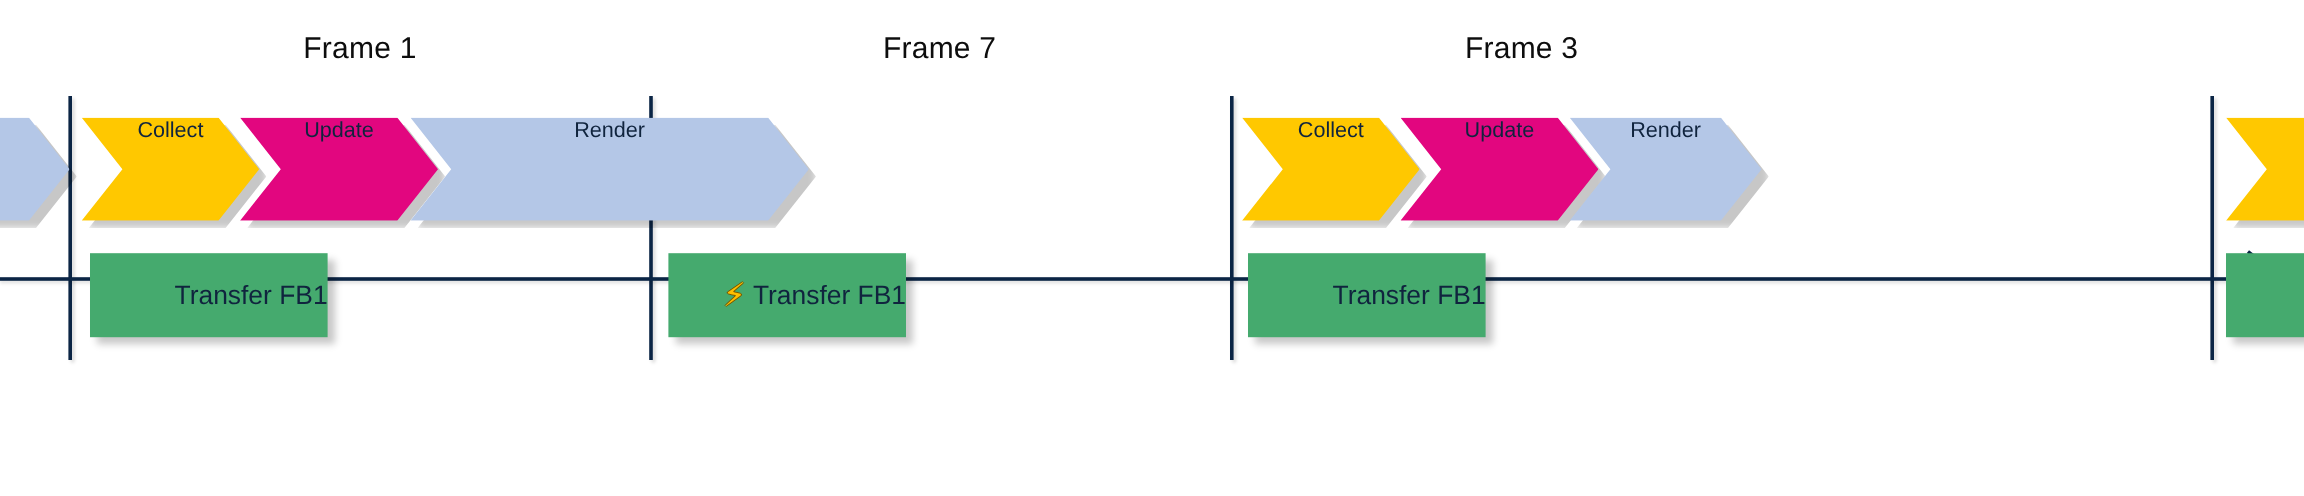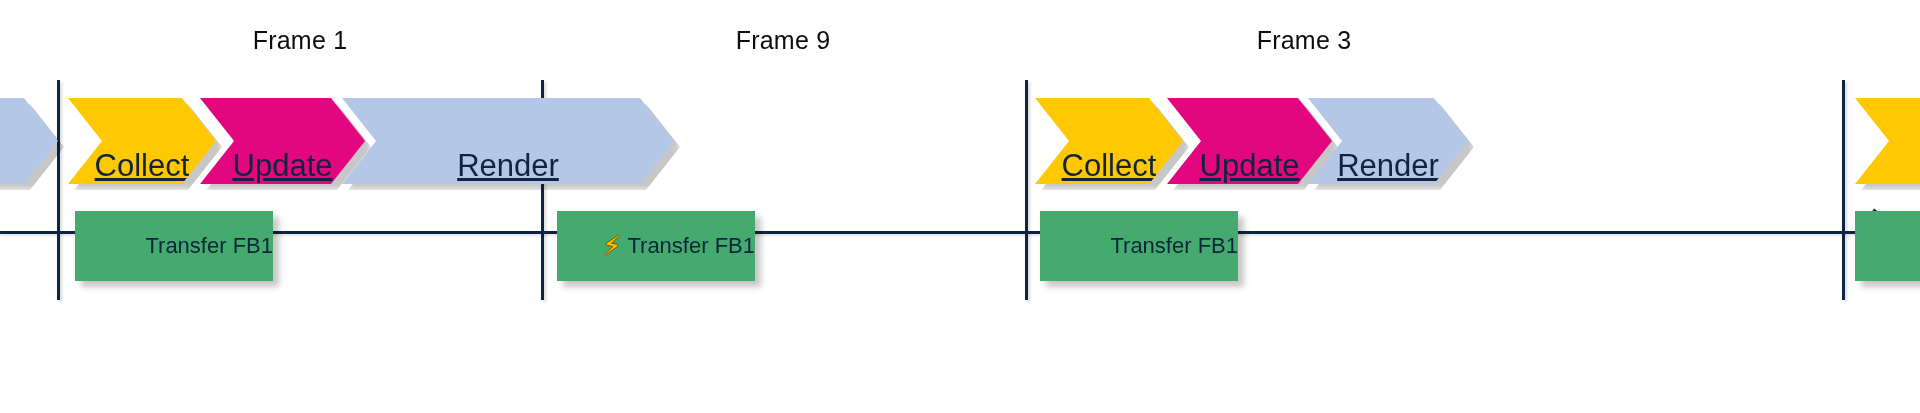--- a/index.html
+++ b/index.html
@@ -57,28 +57,27 @@
     background: #0b2545;
     left: 0;
   }
   .axis-head::before { transform-origin: right center; transform: rotate(38deg) translate(-15px, -6px); }
   .axis-head::after  { transform-origin: right center; transform: rotate(-38deg) translate(-15px, 6px); }
 
   
   .chev {
     position: absolute;
     display: flex;
-    align-items: flex-end;
+    align-items: flex-start;
     justify-content: center;
     -webkit-clip-path: polygon(0 0, calc(100% - 34px) 0, 100% 50%, calc(100% - 34px) 100%, 0 100%, 34px 50%);
     clip-path: polygon(0 0, calc(100% - 34px) 0, 100% 50%, calc(100% - 34px) 100%, 0 100%, 34px 50%);
-    font-size: 31px;
+    font-size: 18px;
     color: #10243e;
     white-space: nowrap;
-    text-decoration: underline;
   }
   .chev .chev-label { position: relative; pointer-events: none; }
   
   .chev-shadow {
     position: absolute;
     background: rgba(0,0,0,0.22);
     filter: blur(3px);
     -webkit-clip-path: polygon(0 0, calc(100% - 34px) 0, 100% 50%, calc(100% - 34px) 100%, 0 100%, 34px 50%);
     clip-path: polygon(0 0, calc(100% - 34px) 0, 100% 50%, calc(100% - 34px) 100%, 0 100%, 34px 50%);
   }
@@ -103,22 +102,22 @@
       -1px 0 #7a5a00, 1px 0 #7a5a00, 0 -1px #7a5a00, 0 1px #7a5a00;
   }
 </style>
 </head>
 <body>
 
 <div id="stage">
 
   <div id="frame-labels">
       <div class="frame-label" style="left: 300px; color: rgb(13, 13, 13);">Frame 1</div>
-      <div class="frame-label" style="left: 783px; color: rgb(13, 13, 13);">Frame 9</div>
-      <div class="frame-label" style="left: 1268px; color: rgb(13, 13, 13); margin-left: 36px;">Frame 3</div>
+      <div class="frame-label" style="left: 783px; color: rgb(13, 13, 13);">Frame 7</div>
+      <div class="frame-label" style="left: 1268px; color: rgb(13, 13, 13);">Frame 3</div>
     </div>
 
   <div id="dividers">
       <div class="divider" style="left: 57px; top: 80px; height: 220px; background: rgb(11, 37, 69);"></div>
       <div class="divider" style="left: 541px; top: 80px; height: 220px; background: rgb(11, 37, 69);"></div>
       <div class="divider" style="left: 1025px; top: 80px; height: 220px; background: rgb(11, 37, 69);"></div>
       <div class="divider" style="left: 1842px; top: 80px; height: 220px; background: rgb(11, 37, 69);"></div>
     </div>
 
   <div id="stages">

